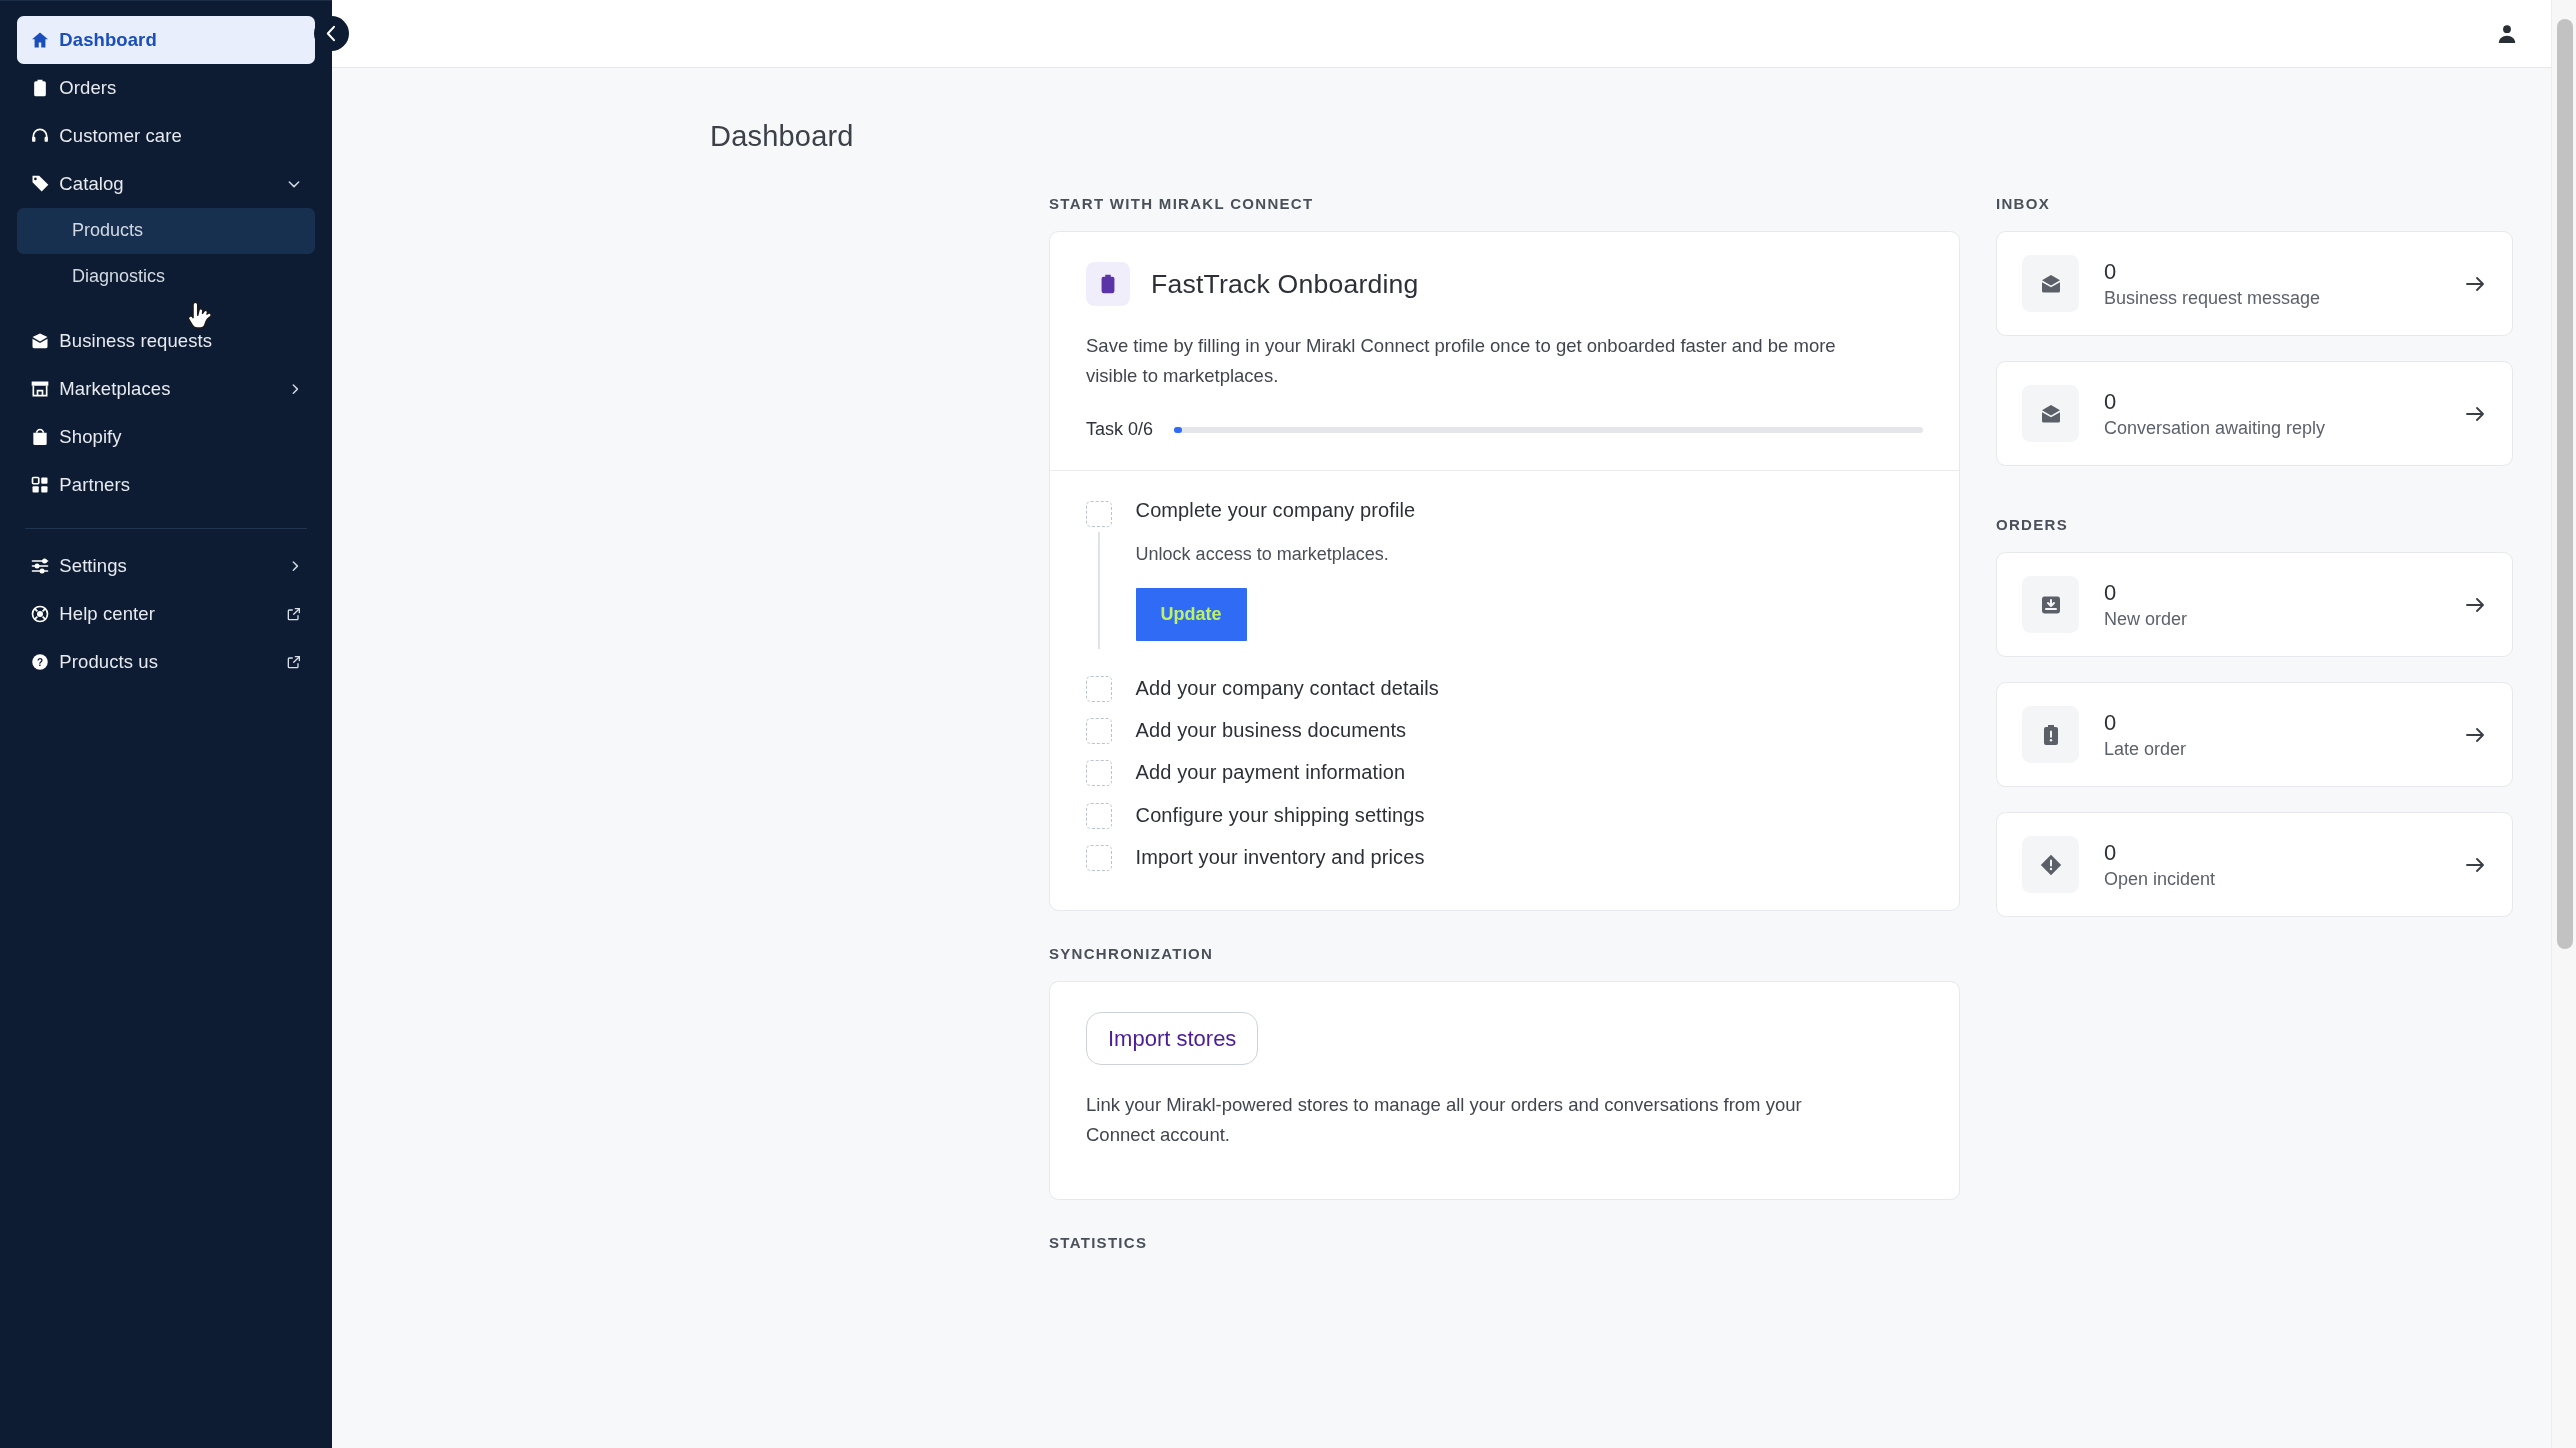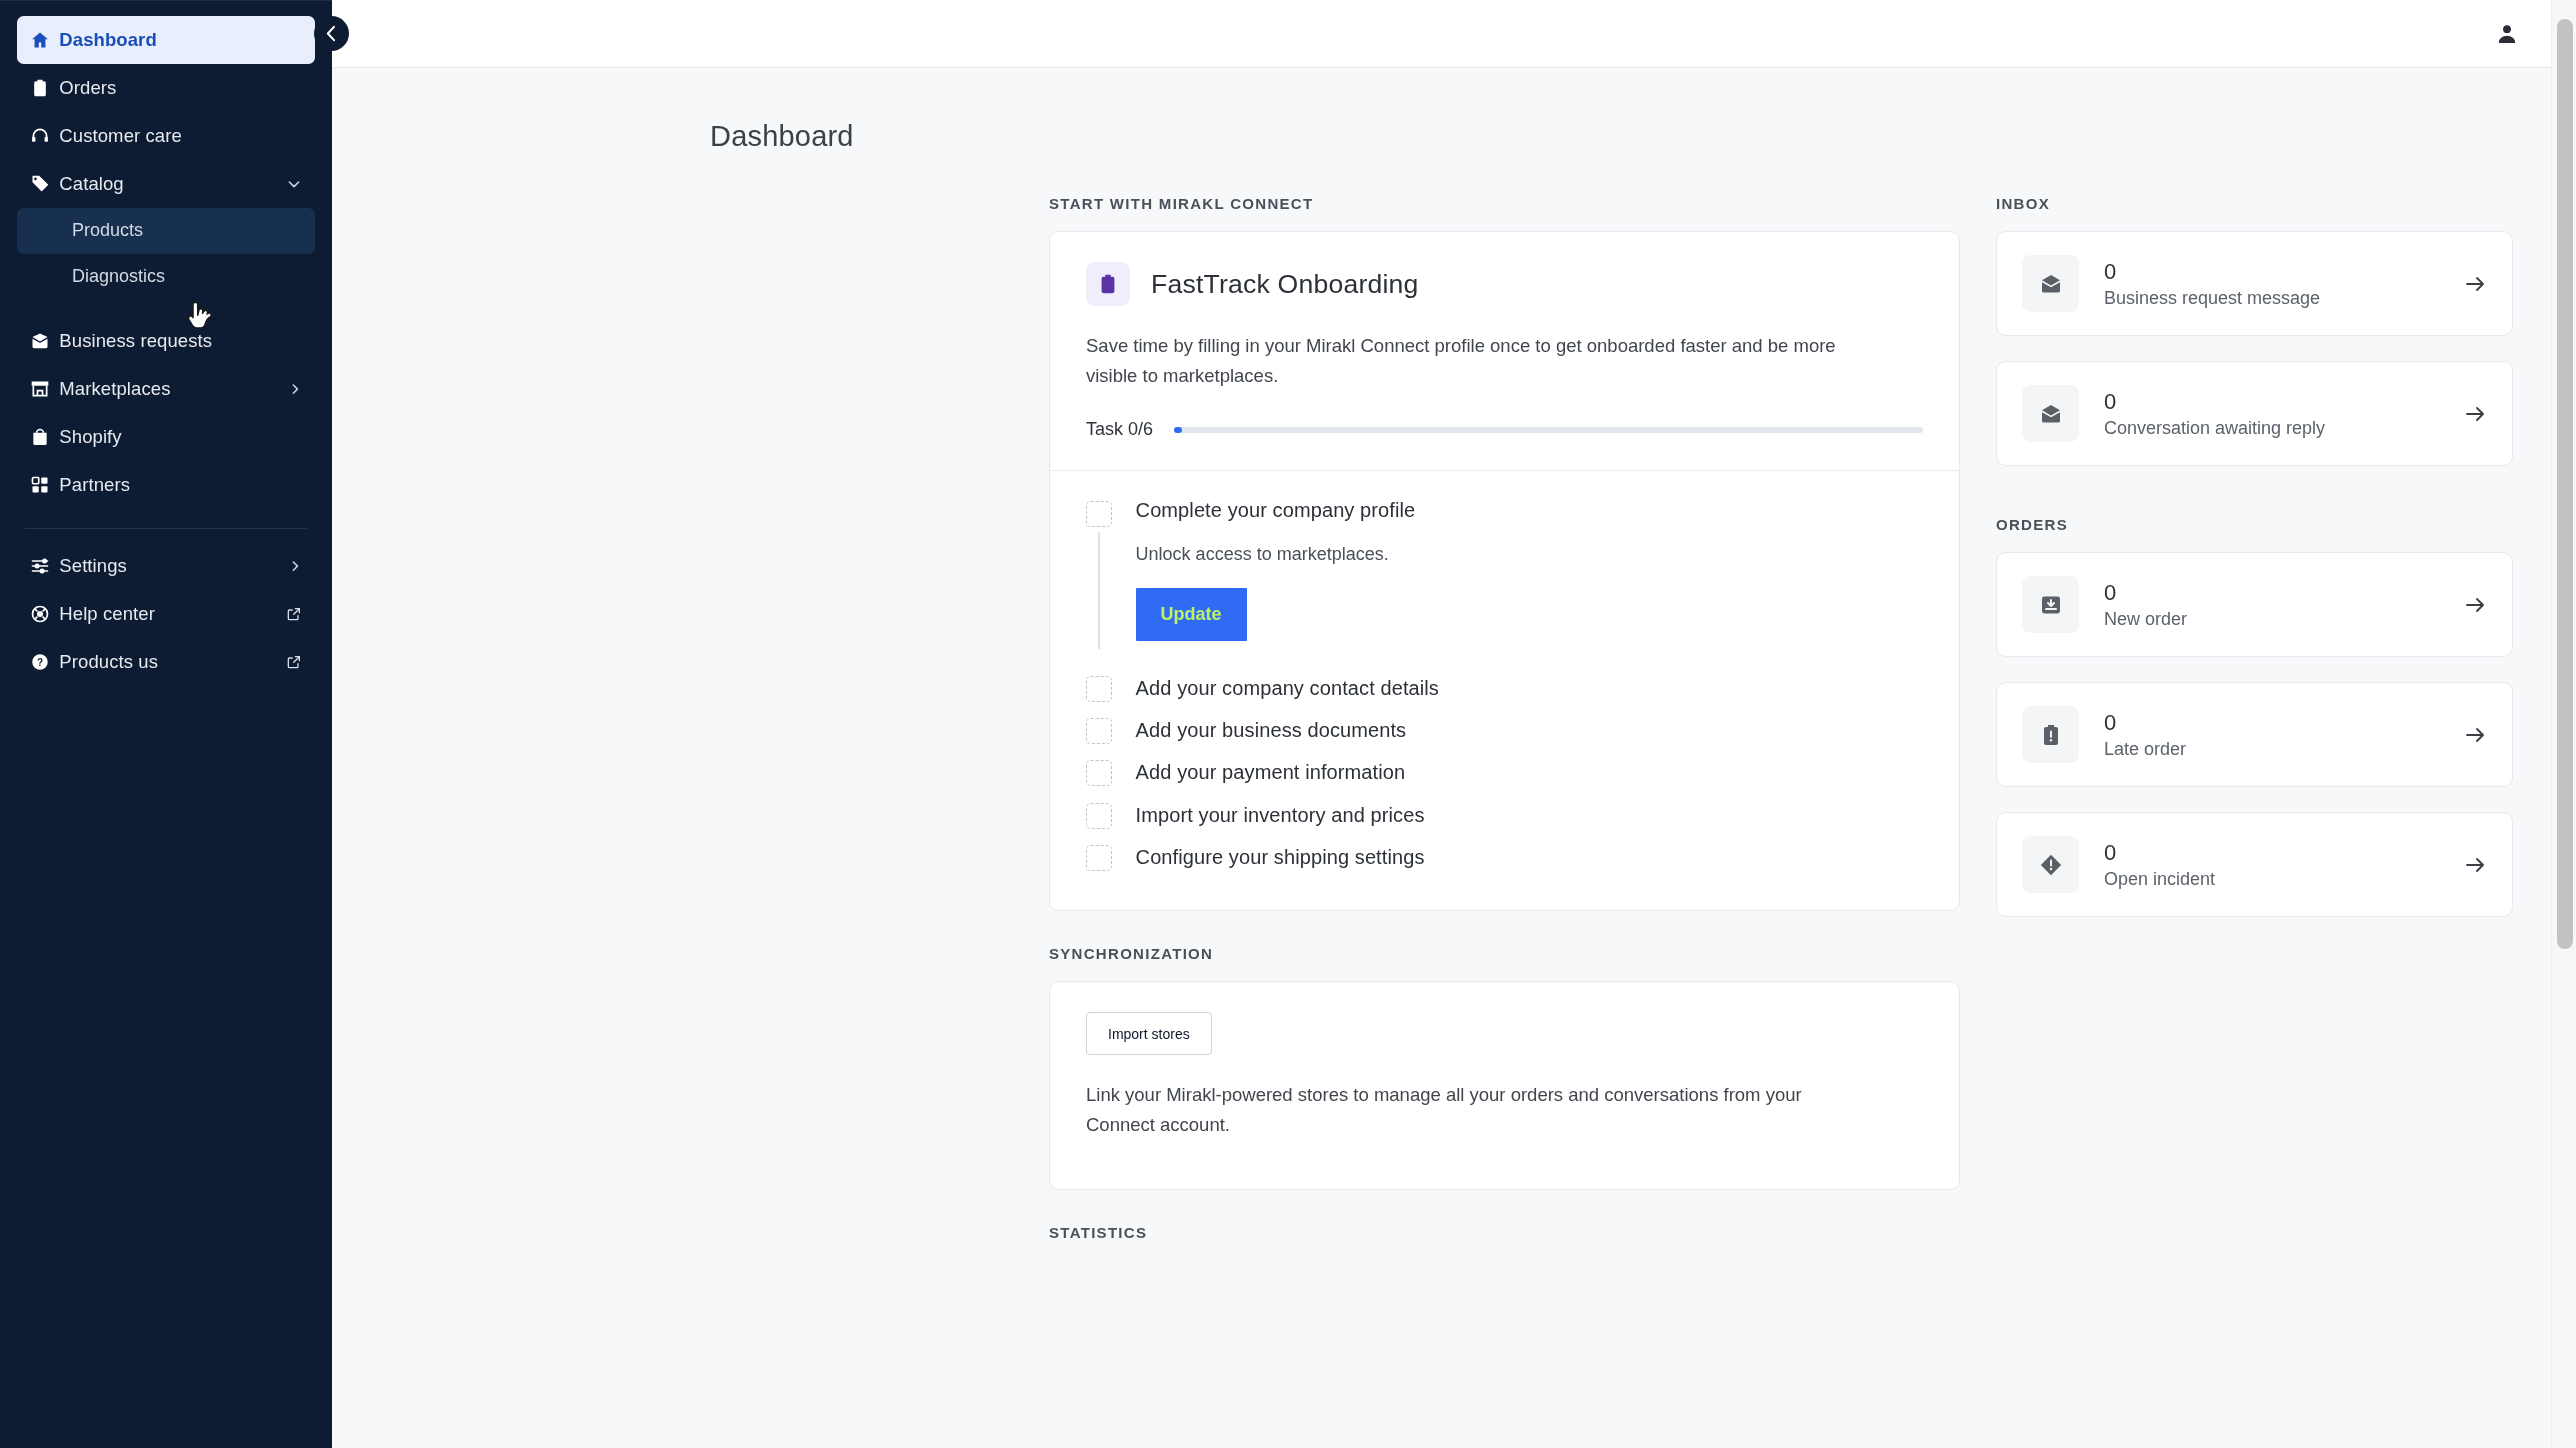--- a/index.html
+++ b/index.html
@@ -167,23 +167,23 @@
     cursor: pointer;
   }
   .task-row.simple { align-items: flex-start; }
   .task-row.simple .task-title { padding-top: 2.8px; }
 
   
   .stores-head { display: flex; align-items: center; padding: 30px 36px 0 36px; }
   .stores-left { display: flex; align-items: center; gap: 21px; flex: 1 1 auto; }
   .stores-title { font-size: 26.6px; color: #2c3138; }
   .btn-outline {
-    background: #ffffff; color: #0f172a;
-    border: 0.9px solid #ced3da; border-radius: 4px;
-    font-size: 14px; padding: 12.3px 21px;
+    background: #ffffff; color: #4c1d95;
+    border: 0.9px solid #ced3da; border-radius: 15px;
+    font-size: 22px; padding: 12.3px 21px;
     font-family: "Liberation Sans", sans-serif;
     cursor: pointer;
   }
   .stores-desc {
     padding: 25px 36px 49px 36px;
     font-size: 18.5px; line-height: 1.62; color: #41464e; max-width: 835px;
   }
 
   
   .stat-card {
@@ -476,36 +476,36 @@
                   <span class="vline"></span>
                 </div>
                 <div class="task-body">
                     <div class="task-title">Add your payment information</div>
                   </div>
               </div>
 
               <div class="task-row simple" style="margin-top:7.6px;">
                 <div class="cbcol">
                   <span class="cbox"></span>
-                </div>
-                <div class="task-body">
-                    <div class="task-title">Import your inventory and prices</div>
-                  </div>
-              </div>
-
-              <div class="task-row simple" style="margin-top:7.6px;">
-                <div class="cbcol">
-                  <span class="cbox"></span>
                   <span class="vline"></span>
                 </div>
                 <div class="task-body">
                     <div class="task-title">Configure your shipping settings</div>
                   </div>
               </div>
 
+              <div class="task-row simple" style="margin-top:7.6px;">
+                <div class="cbcol">
+                  <span class="cbox"></span>
+                </div>
+                <div class="task-body">
+                    <div class="task-title">Import your inventory and prices</div>
+                  </div>
+              </div>
+
             </div>
           </section>
 
           <div class="gap-block"></div>
 
           <div class="section-label">Synchronization</div>
 
           <section class="card">
             <div class="stores-head">
               <button class="btn-outline">Import stores</button>

